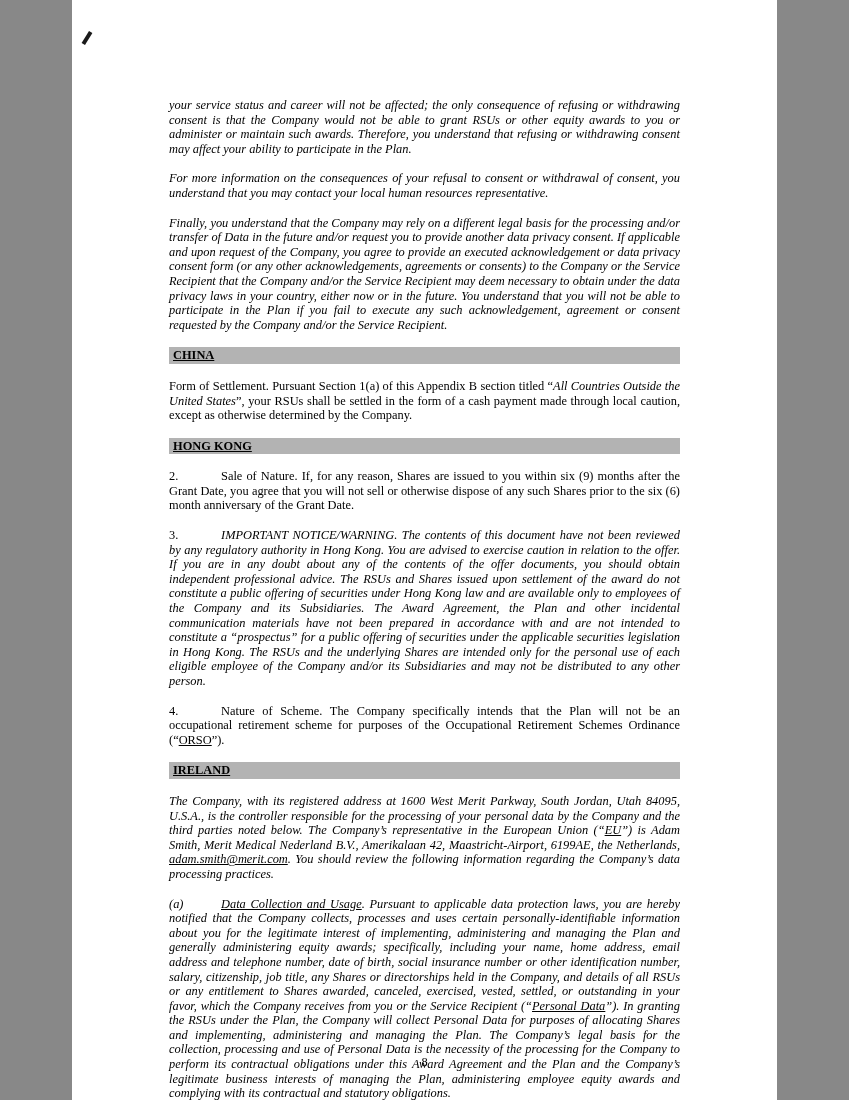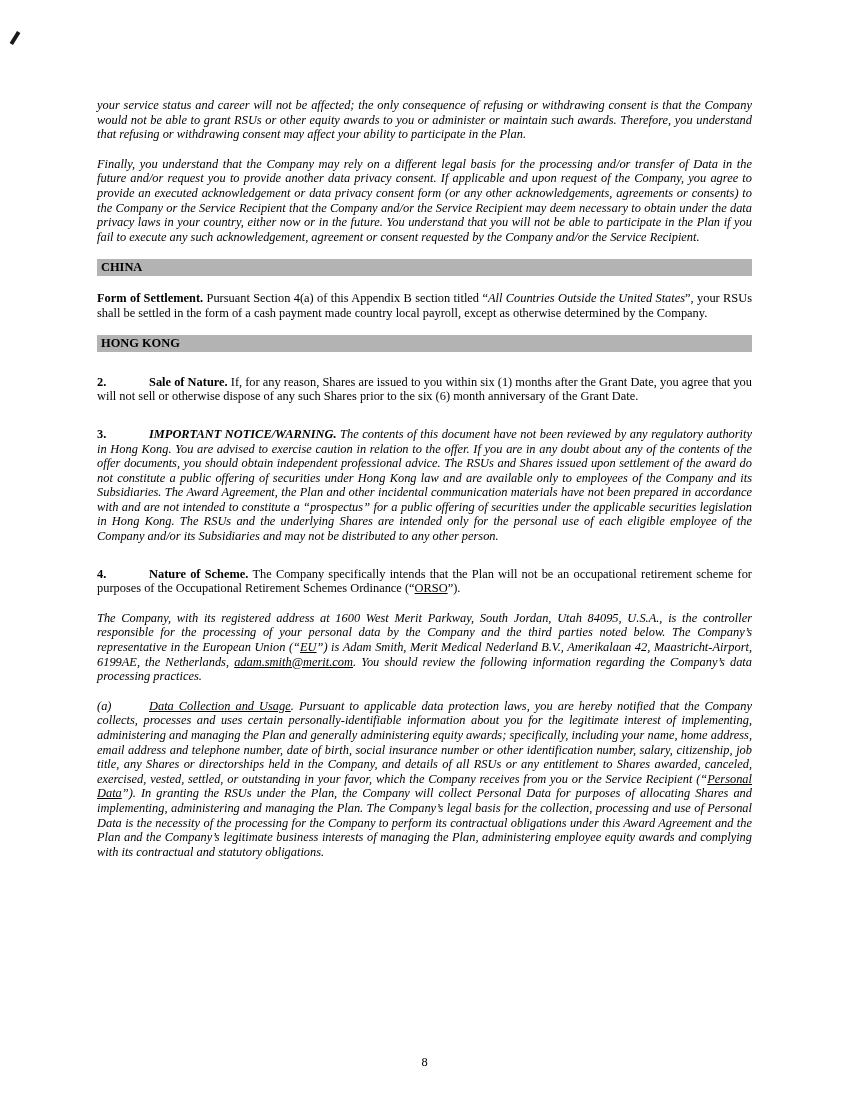--- a/index.html
+++ b/index.html
@@ -3,39 +3,40 @@
 <meta charset="utf-8">
 <style>
   :root{
     --section-header-bg:#b3b3b3;
     --text:#000000;
     --page-bg:#ffffff;
   }
   html,body{margin:0;padding:0;background:#888;}
   .page{
     position:relative;
-    width:849px;height:1100px;
+    width:705px;height:1100px;
     margin:0 auto;
     background:var(--page-bg);
     box-sizing:border-box;
     padding:98px 97px 0 97px;
     font-family:"Liberation Serif","DejaVu Serif",serif;
     font-size:12.4px;
     line-height:14.6px;
     color:var(--text);
     overflow:hidden;
   }
   .para{margin:0 0 15px 0;text-align:justify;}
   .section-header{
     background:var(--section-header-bg);
     font-weight:bold;
     padding:1px 4px;
     margin:2px 0 15px 0;
+    text-decoration:underline;
   }
-  .r-b{font-weight:bold;margin-top:8px;}
+  .r-b{font-weight:normal;}
   .r-i{font-style:italic;}
   .r-u{text-decoration:underline;}
   .r-num{display:inline-block;min-width:52px;}
   .page-number{
     position:absolute;
     left:0;right:0;bottom:30px;
     text-align:center;
   }
   .scan-mark{
     position:absolute;left:8px;top:30px;width:14px;height:16px;
@@ -46,27 +47,29 @@
   }
 </style>
 </head>
 <body>
 
 <div class="page">
 
   <div class="scan-mark"></div>
 
   <p class="para"><span class="r-i">your service status and career will not be affected; the only consequence of refusing or withdrawing consent is that the Company would not be able to grant RSUs or other equity awards to you or administer or maintain such awards. Therefore, you understand that refusing or withdrawing consent may affect your ability to participate in the Plan.</span></p>
+  <p class="para"><span class="r-i">For more information on the consequences of your refusal to consent or withdrawal of consent, you understand that you may contact your local human resources representative.</span></p>
   <p class="para"><span class="r-i">Finally, you understand that the Company may rely on a different legal basis for the processing and/or transfer of Data in the future and/or request you to provide another data privacy consent. If applicable and upon request of the Company, you agree to provide an executed acknowledgement or data privacy consent form (or any other acknowledgements, agreements or consents) to the Company or the Service Recipient that the Company and/or the Service Recipient may deem necessary to obtain under the data privacy laws in your country, either now or in the future. You understand that you will not be able to participate in the Plan if you fail to execute any such acknowledgement, agreement or consent requested by the Company and/or the Service Recipient.</span></p>
 
   <div class="section-header">CHINA</div>
-  <p class="para"><span class="r-b">Form of Settlement.</span><span> Pursuant Section 4(a) of this Appendix B section titled “</span><span class="r-i">All Countries Outside the United States</span><span>”, your RSUs shall be settled in the form of a cash payment made country local payroll, except as otherwise determined by the Company.</span></p>
+  <p class="para"><span class="r-b">Form of Settlement.</span><span> Pursuant Section 1(a) of this Appendix B section titled “</span><span class="r-i">All Countries Outside the United States</span><span>”, your RSUs shall be settled in the form of a cash payment made through local caution, except as otherwise determined by the Company.</span></p>
 
   <div class="section-header">HONG KONG</div>
-  <p class="para"><span class="r-b r-num">2.</span><span class="r-b">Sale of Nature.</span><span> If, for any reason, Shares are issued to you within six (1) months after the Grant Date, you agree that you will not sell or otherwise dispose of any such Shares prior to the six (6) month anniversary of the Grant Date.</span></p>
+  <p class="para"><span class="r-b r-num">2.</span><span class="r-b">Sale of Nature.</span><span> If, for any reason, Shares are issued to you within six (9) months after the Grant Date, you agree that you will not sell or otherwise dispose of any such Shares prior to the six (6) month anniversary of the Grant Date.</span></p>
   <p class="para"><span class="r-b r-num">3.</span><span class="r-b r-i">IMPORTANT NOTICE/WARNING.</span><span class="r-i"> The contents of this document have not been reviewed by any regulatory authority in Hong Kong. You are advised to exercise caution in relation to the offer. If you are in any doubt about any of the contents of the offer documents, you should obtain independent professional advice. The RSUs and Shares issued upon settlement of the award do not constitute a public offering of securities under Hong Kong law and are available only to employees of the Company and its Subsidiaries. The Award Agreement, the Plan and other incidental communication materials have not been prepared in accordance with and are not intended to constitute a “prospectus” for a public offering of securities under the applicable securities legislation in Hong Kong. The RSUs and the underlying Shares are intended only for the personal use of each eligible employee of the Company and/or its Subsidiaries and may not be distributed to any other person.</span></p>
   <p class="para"><span class="r-b r-num">4.</span><span class="r-b">Nature of Scheme.</span><span> The Company specifically intends that the Plan will not be an occupational retirement scheme for purposes of the Occupational Retirement Schemes Ordinance (“</span><span class="r-u">ORSO</span><span>”).</span></p>
 
+  <div class="section-header">IRELAND</div>
   <p class="para"><span class="r-i">The Company, with its registered address at 1600 West Merit Parkway, South Jordan, Utah 84095, U.S.A., is the controller responsible for the processing of your personal data by the Company and the third parties noted below. The Company’s representative in the European Union (“</span><span class="r-i r-u">EU</span><span class="r-i">”) is Adam Smith, Merit Medical Nederland B.V., Amerikalaan 42, Maastricht-Airport, 6199AE, the Netherlands, </span><span class="r-i r-u">adam.smith@merit.com</span><span class="r-i">. You should review the following information regarding the Company’s data processing practices.</span></p>
   <p class="para"><span class="r-i r-num">(a)</span><span class="r-i r-u">Data Collection and Usage</span><span class="r-i">. Pursuant to applicable data protection laws, you are hereby notified that the Company collects, processes and uses certain personally-identifiable information about you for the legitimate interest of implementing, administering and managing the Plan and generally administering equity awards; specifically, including your name, home address, email address and telephone number, date of birth, social insurance number or other identification number, salary, citizenship, job title, any Shares or directorships held in the Company, and details of all RSUs or any entitlement to Shares awarded, canceled, exercised, vested, settled, or outstanding in your favor, which the Company receives from you or the Service Recipient (“</span><span class="r-i r-u">Personal Data</span><span class="r-i">”). In granting the RSUs under the Plan, the Company will collect Personal Data for purposes of allocating Shares and implementing, administering and managing the Plan. The Company’s legal basis for the collection, processing and use of Personal Data is the necessity of the processing for the Company to perform its contractual obligations under this Award Agreement and the Plan and the Company’s legitimate business interests of managing the Plan, administering employee equity awards and complying with its contractual and statutory obligations.</span></p>
 
   <div class="page-number">8</div>
 </div>
 
 </body></html>

